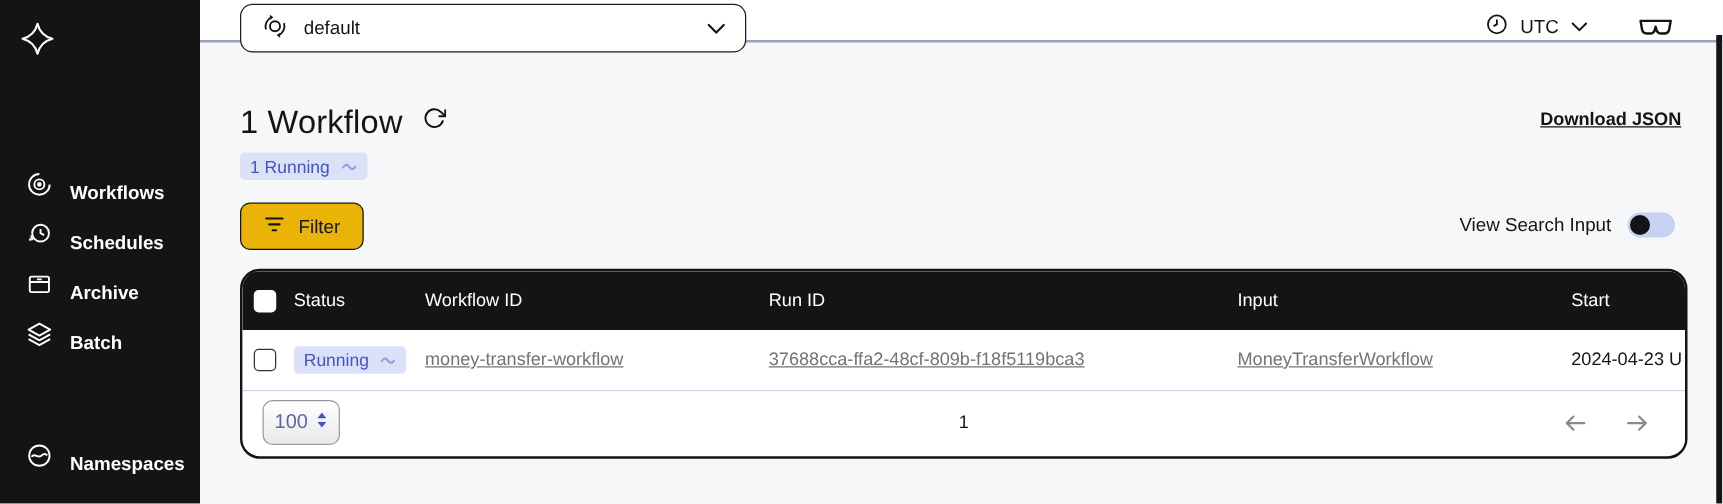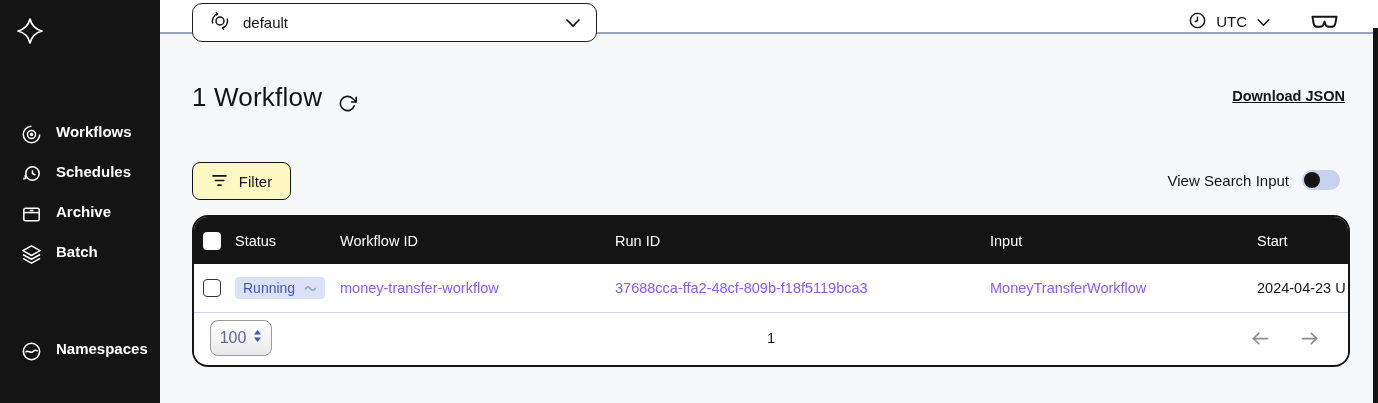--- a/index.html
+++ b/index.html
@@ -3,57 +3,57 @@
 <meta charset="utf-8">
 <style>
   * { margin:0; padding:0; box-sizing:border-box; }
   body { font-family:"Liberation Sans", sans-serif; }
   .screen { position:relative; width:1378px; height:403px; background:#f6f7f9; overflow:hidden; }
 
   
   .sidebar { position:absolute; left:0; top:0; width:160px; height:403px; background:#141414; color:#fff; z-index:5; }
   .logo { position:absolute; left:16px; top:17px; width:28px; height:28px; }
   .nav { position:absolute; left:0; top:123px; width:100%; }
-  .nav-item { display:flex; align-items:flex-start; gap:13px; height:40px; padding:0 20px; font-size:15px; font-weight:700; cursor:pointer; }
+  .nav-item { display:flex; align-items:flex-end; gap:13px; height:40px; padding:0 20px; font-size:15px; font-weight:700; cursor:pointer; }
   .nav-bottom { position:absolute; left:0; top:340px; width:100%; }
   .nav-item svg { flex:0 0 auto; }
 
   
   .topbar { position:absolute; left:160px; top:0; right:0; height:34px; background:#fff; border-bottom:2px solid #99a3c0; z-index:4; }
   .ns-select { position:absolute; left:32px; top:3px; width:405px; height:39px; border:1px solid #1d1d1d; border-radius:10px; background:#fff; display:flex; align-items:center; padding:0 15px; gap:11px; font-size:15px; color:#141414; cursor:pointer; }
   .ns-chevron { margin-left:auto; display:flex; }
   .topbar-right { position:absolute; right:40px; top:0; height:43px; display:flex; align-items:center; gap:40px; }
   .tz-picker { display:flex; align-items:center; gap:9px; font-size:15px; color:#141414; cursor:pointer; }
   .labs-btn { display:flex; align-items:center; cursor:pointer; }
 
   
-  .page-title-row { position:absolute; left:192px; top:82px; display:flex; align-items:flex-end; gap:16px; }
+  .page-title-row { position:absolute; left:192px; top:82px; display:flex; align-items:flex-start; gap:16px; }
   .page-title { font-size:26px; font-weight:500; color:#141414; letter-spacing:.2px; }
   .refresh-btn { display:flex; cursor:pointer; margin-top:3px; }
   .badge { display:inline-flex; align-items:center; gap:9px; background:#dbe2f7; color:#4255c4; font-size:14px; font-weight:500; padding:0 8px; height:22px; border-radius:4px; white-space:nowrap; }
   .running-count { position:absolute; left:192px; top:122px; }
   .download-link { position:absolute; right:33px; top:88px; font-size:14.5px; font-weight:700; text-decoration:underline; color:#141414; cursor:pointer; }
-  .filter-btn { position:absolute; left:192px; top:162px; width:99px; height:38px; border:1.5px solid #141414; border-radius:8px; background:#fef9c3; display:flex; align-items:center; justify-content:center; gap:11px; font-size:15px; color:#141414; cursor:pointer; }
+  .filter-btn { position:absolute; left:192px; top:162px; width:99px; height:38px; border:1.5px solid #141414; border-radius:8px; background:#eab308; display:flex; align-items:center; justify-content:center; gap:11px; font-size:15px; color:#141414; cursor:pointer; }
   .search-toggle-row { position:absolute; right:38px; top:170px; display:flex; align-items:center; gap:13px; font-size:15px; color:#141414; }
   .toggle { width:38px; height:20px; border-radius:10px; background:#c7d2f0; position:relative; cursor:pointer; }
   .toggle-knob { position:absolute; left:2px; top:2px; width:16px; height:16px; border-radius:50%; background:#141414; }
 
   
   .wtable { position:absolute; left:192px; top:215px; width:1158px; height:152px; border:2px solid #141414; border-radius:16px; background:#fff; overflow:hidden; }
   .thead { display:flex; align-items:center; height:47px; background:#141414; color:#fff; font-size:14.5px; font-weight:500; }
   .trow { display:flex; align-items:center; height:48px; font-size:14.5px; color:#141414; background:#fff; }
   .col-check { width:41px; padding-left:9px; display:flex; align-items:center; }
   .col-status { width:105px; }
   .col-wid { width:275px; }
   .col-rid { width:375px; }
   .col-type { width:267px; }
   .col-start { width:91px; white-space:nowrap; overflow:hidden; }
   .checkbox { width:18px; height:18px; border-radius:4px; background:#fff; cursor:pointer; }
   .checkbox.bordered { border:1.5px solid #333; }
-  .tlink { color:#8b5cf6; cursor:pointer; }
+  .tlink { text-decoration:underline; color:#737373; cursor:pointer; }
   .tfoot { display:flex; align-items:center; height:51px; border-top:1px solid #ccd6e8; position:relative; padding:0 16px; background:#fff;justify-content:center; }
   .page-size { width:62px; height:36px; border:1px solid #9a9a9a; border-radius:8px; background:linear-gradient(#ffffff,#e9e9eb); display:flex; align-items:center; justify-content:center; gap:7px; color:#5a67a5; font-size:16px; cursor:pointer; }
   .page-num { position:absolute; left:50%; transform:translateX(-50%); font-size:14.5px; color:#141414; }
   .pag-arrows { margin-left:auto; display:flex; gap:28px; padding-right:12px; }
   .pag-arrows span { display:flex; cursor:pointer; }
 
   .right-strip { position:absolute; right:0; top:28px; width:5px; height:375px; background:#141414; z-index:20; }
 </style>
 </head>
 <body>
@@ -166,20 +166,30 @@
   <div class="page-title-row">
     <span class="page-title">1 Workflow</span>
     <span class="refresh-btn">
       <svg width="19" height="19" viewBox="0 0 24 24" fill="none" stroke="#141414" stroke-width="2" stroke-linecap="round" stroke-linejoin="round">
           <polyline points="23 4 23 10 17 10"></polyline>
           <path d="M20.49 15a9 9 0 1 1-2.12-9.36L23 10"></path>
         </svg>
     </span>
   </div>
 
+  <div class="running-count">
+    <span class="badge">
+      <span>1 Running</span>
+      <span>
+        <svg width="13" height="9" viewBox="0 0 13 9" fill="none" stroke="#8aa0e0" stroke-width="1.6" stroke-linecap="round">
+            <path d="M1.5 5 Q3.8 1 6.3 4.5 Q8.8 8 11.3 4.5"></path>
+          </svg>
+      </span>
+    </span>
+  </div>
 
   <a class="download-link">Download JSON</a>
 
   <div class="filter-btn">
     <span>
       <svg width="17" height="13" viewBox="0 0 18 14" stroke="#141414" stroke-width="1.8" stroke-linecap="round">
           <line x1="2" y1="2" x2="16" y2="2"></line>
           <line x1="4.5" y1="7" x2="13.5" y2="7"></line>
           <line x1="7.5" y1="12" x2="10.5" y2="12"></line>
         </svg>

